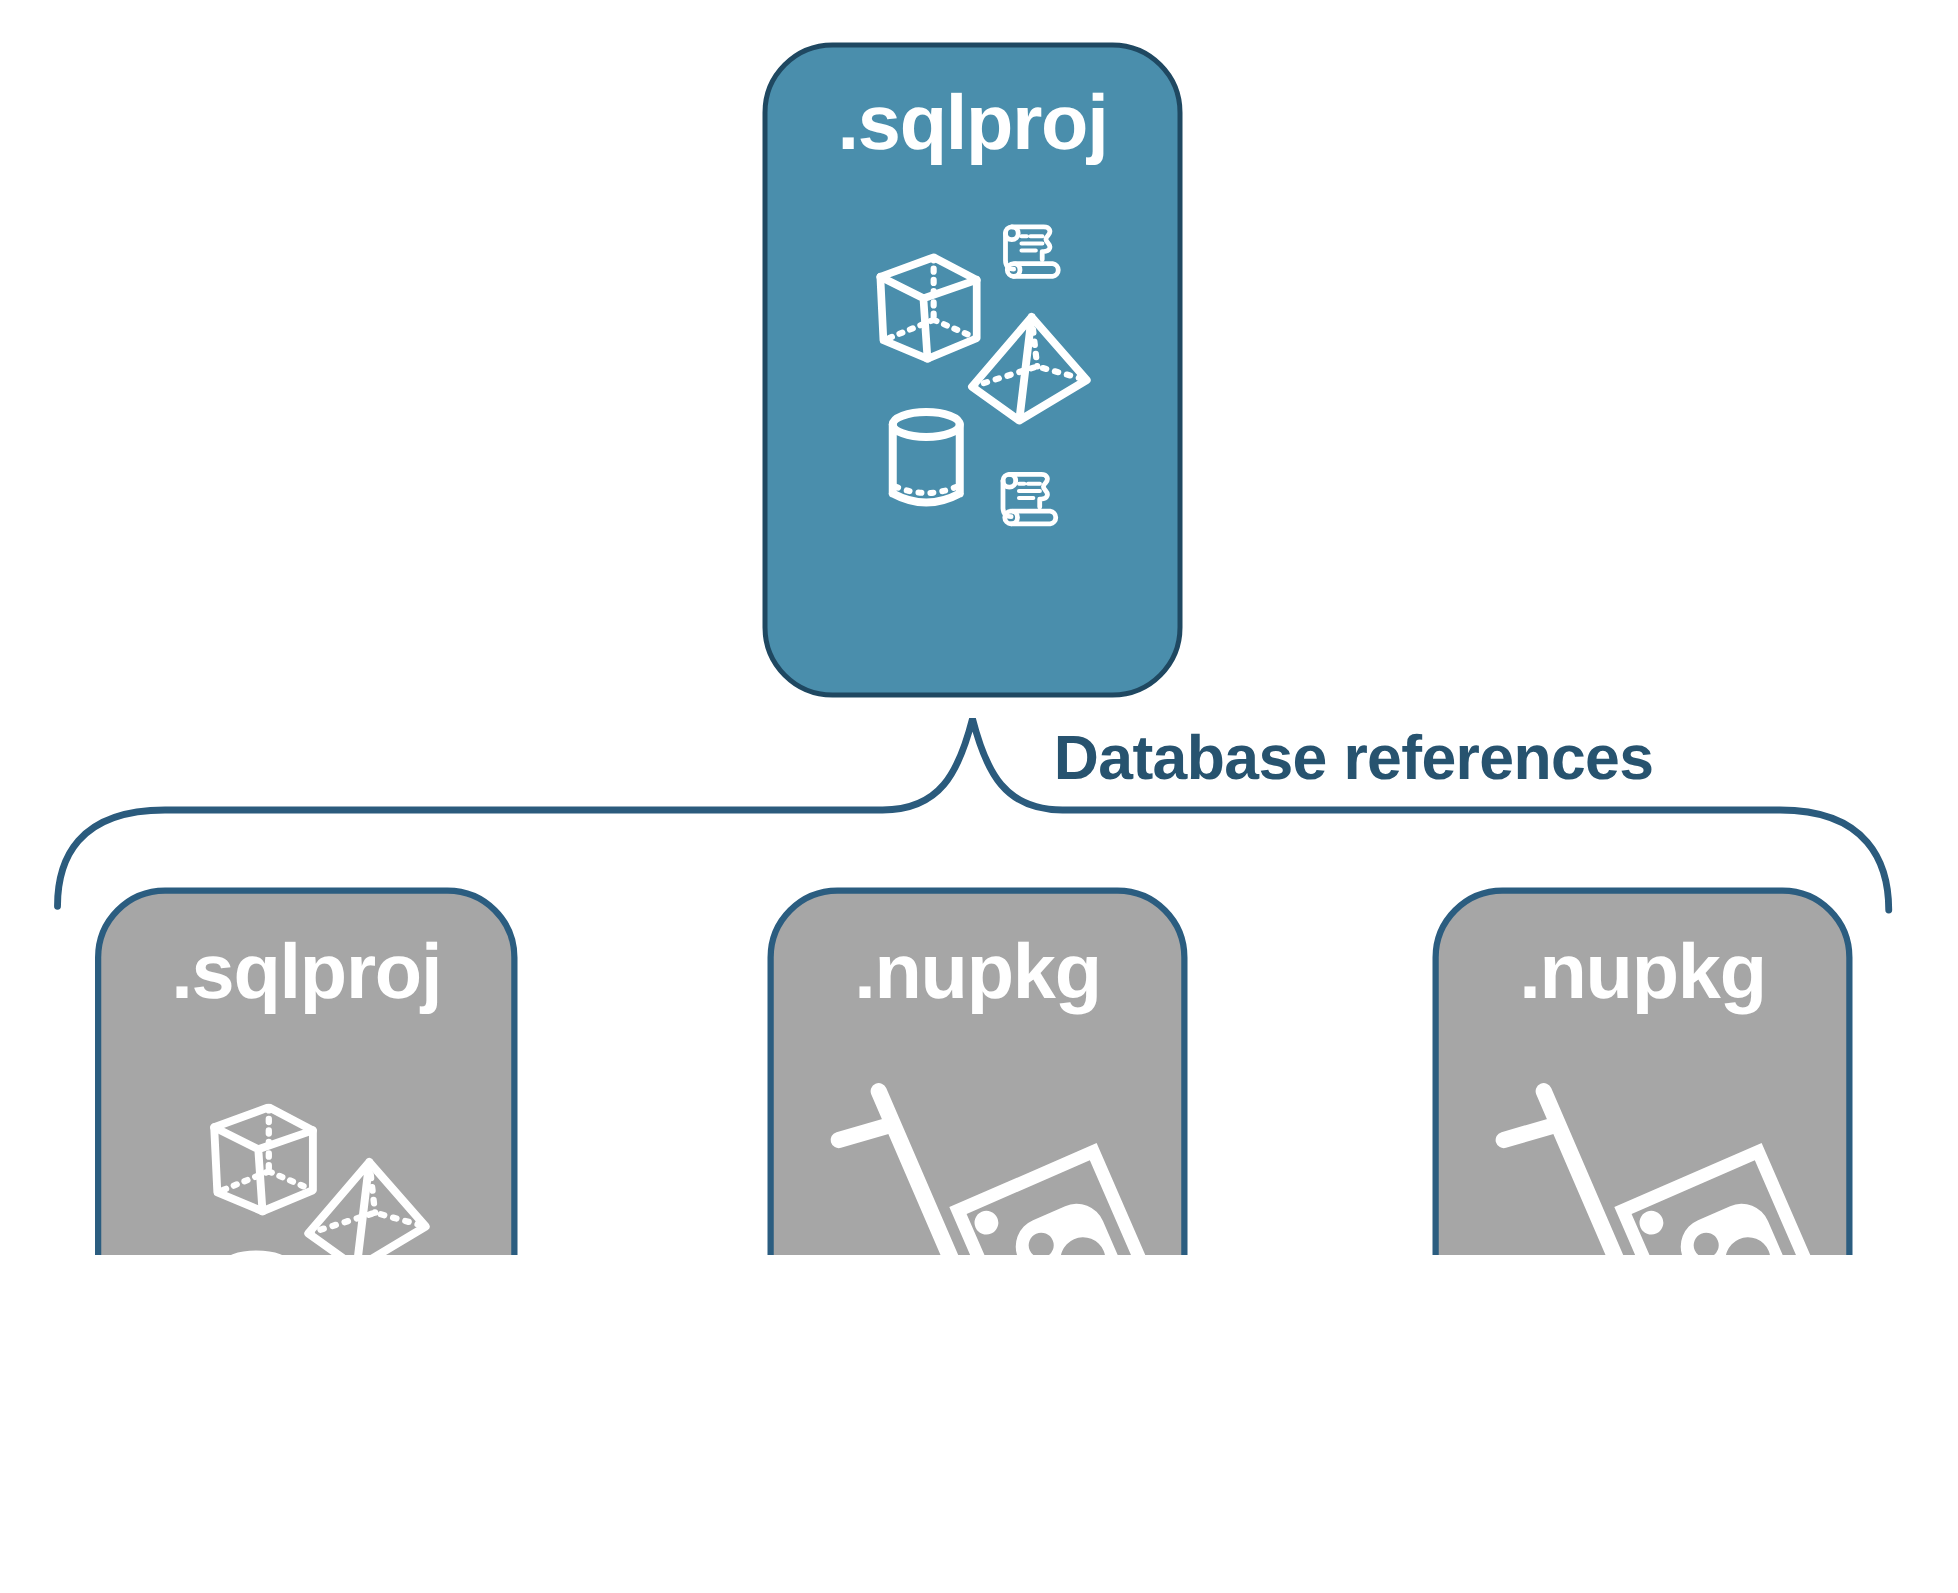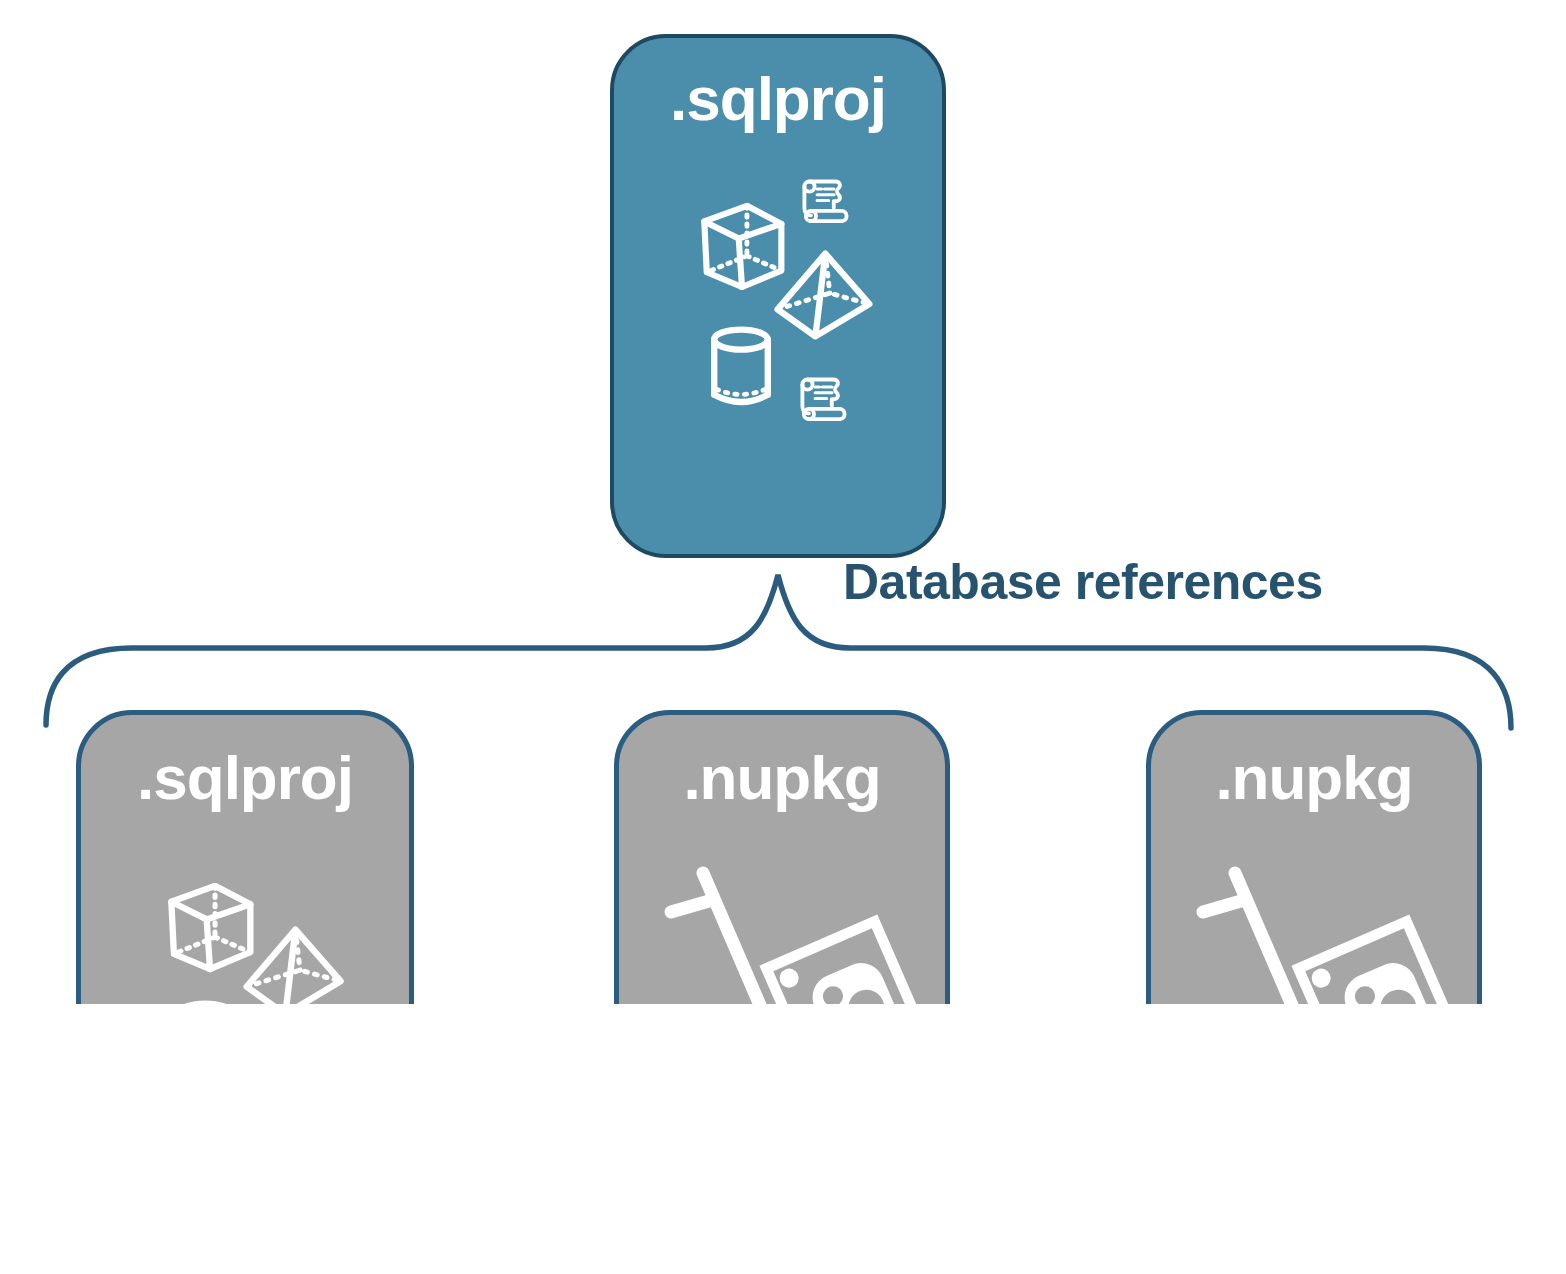--- a/index.html
+++ b/index.html
@@ -40,21 +40,21 @@
     letter-spacing:-1px;
     line-height:62px;
     color:#ffffff;
   }
   .node.accent .node-label{margin-top:30px;}
   .node.gray .node-label{margin-top:32px;}
   .icon-cluster{position:absolute;}
   .brace{position:absolute;left:0;top:560px;}
   .connector-label{
     position:absolute;
-    left:843px;top:556px;
+    left:843px;top:580px;
     font-size:50px;
     font-weight:bold;
     letter-spacing:-0.5px;
     line-height:52px;
     color:var(--label-ink);
     white-space:nowrap;
   }
   .defs-holder{position:absolute;width:0;height:0;overflow:hidden;}
 </style>
 </head>

